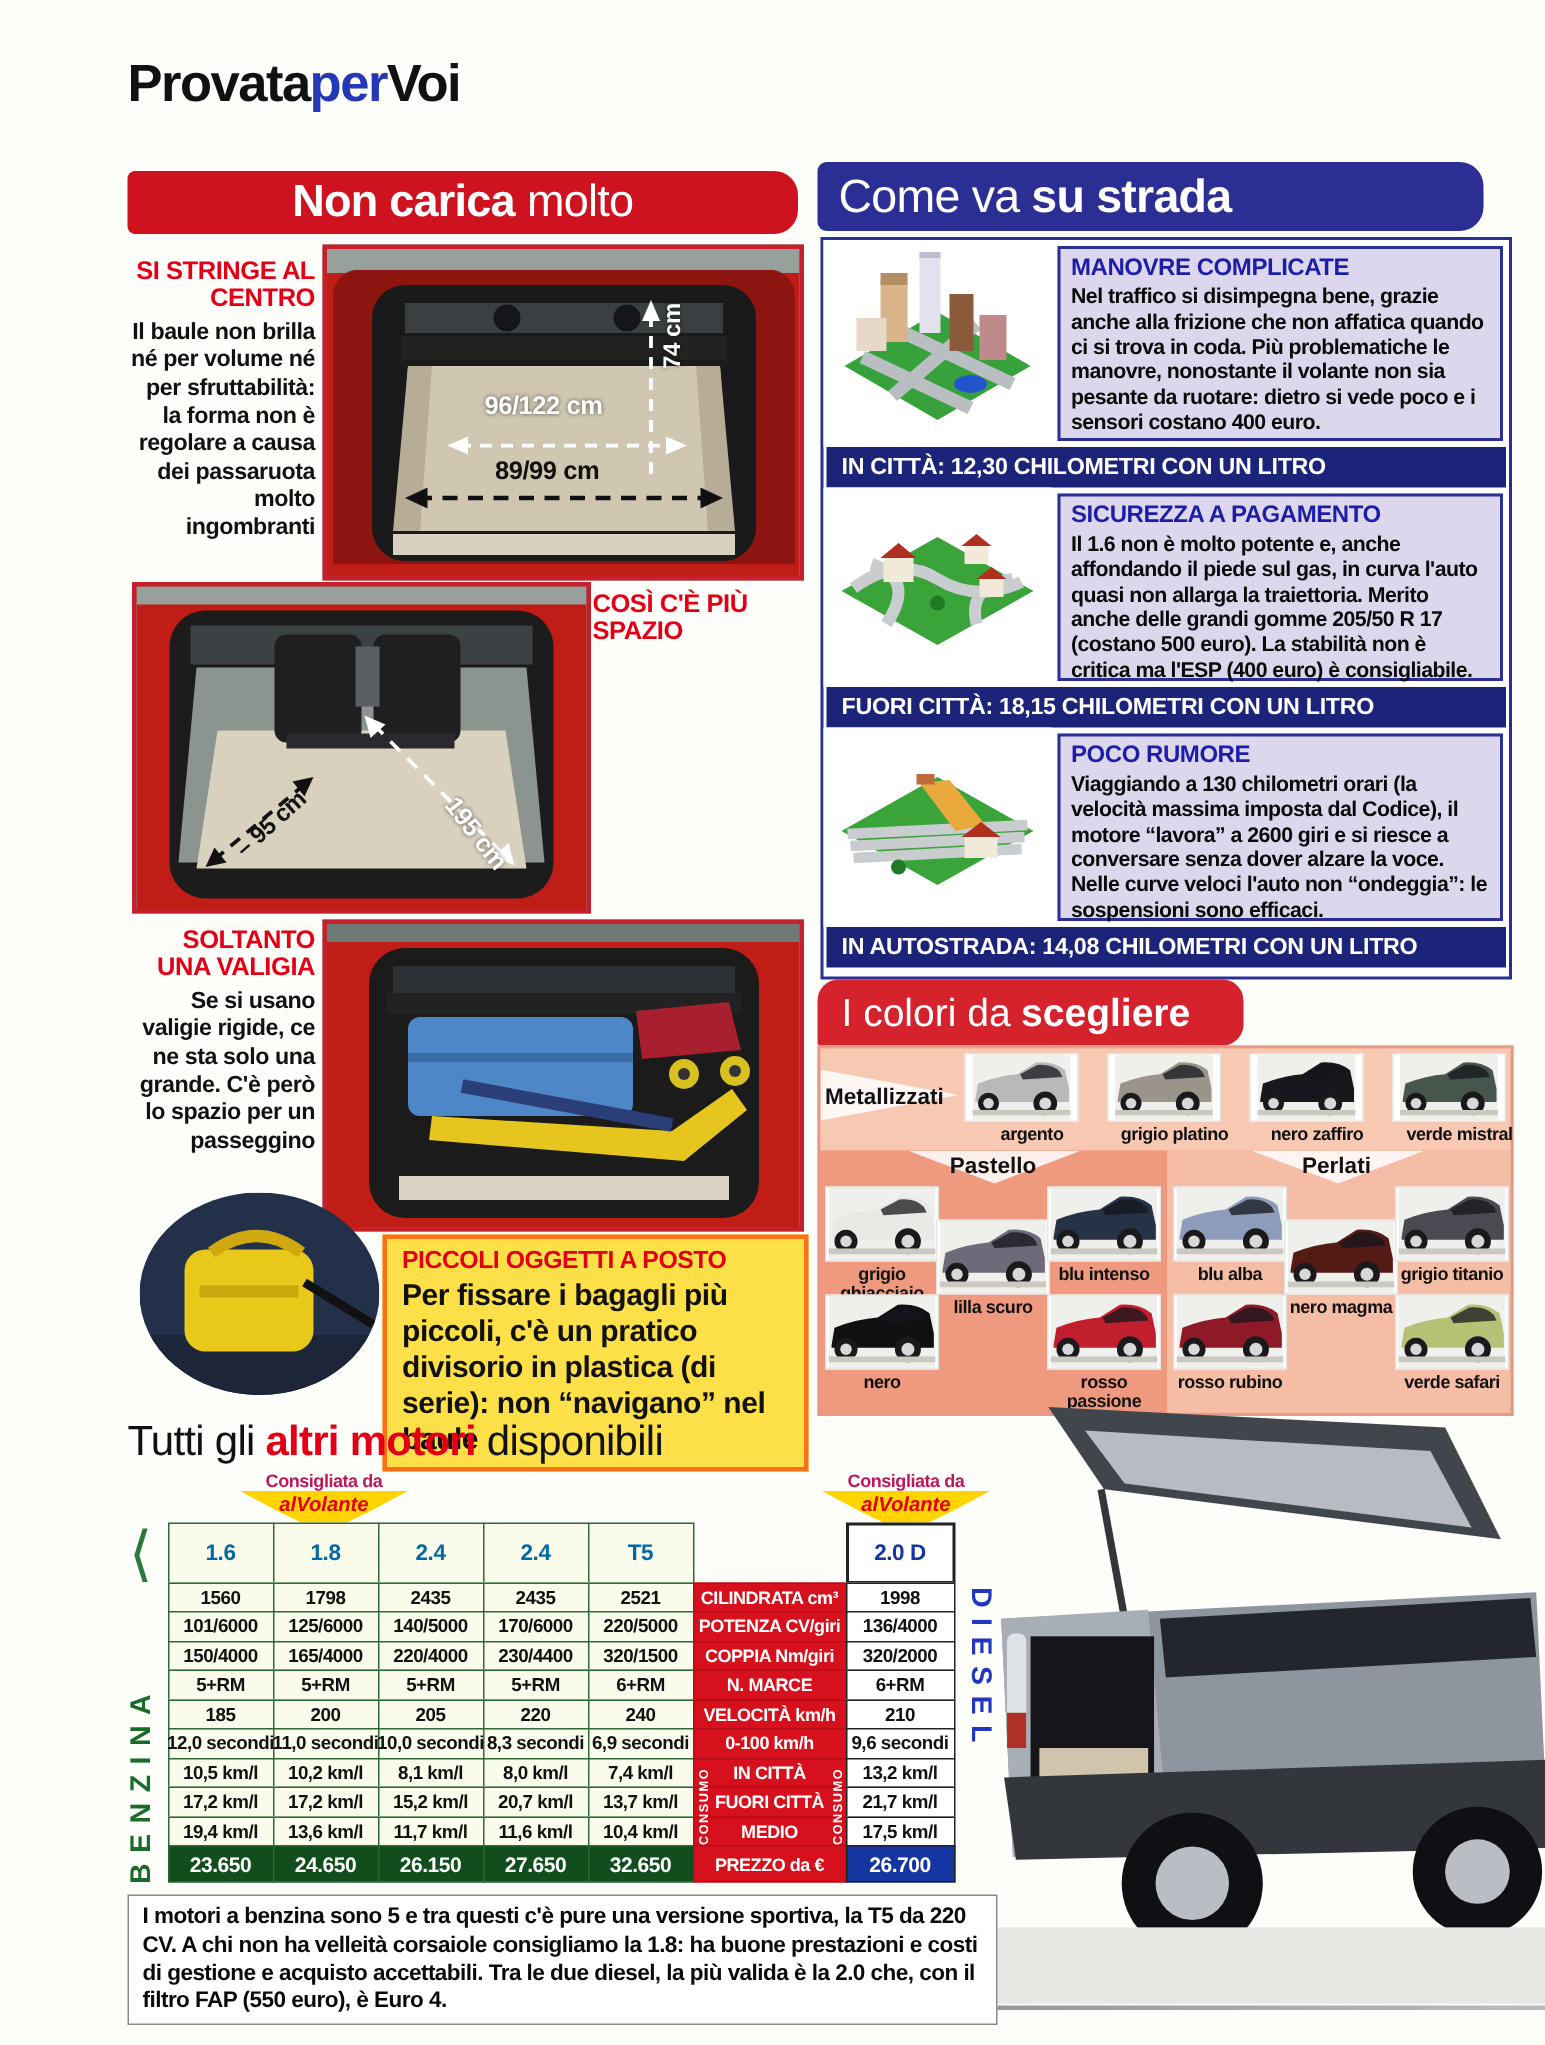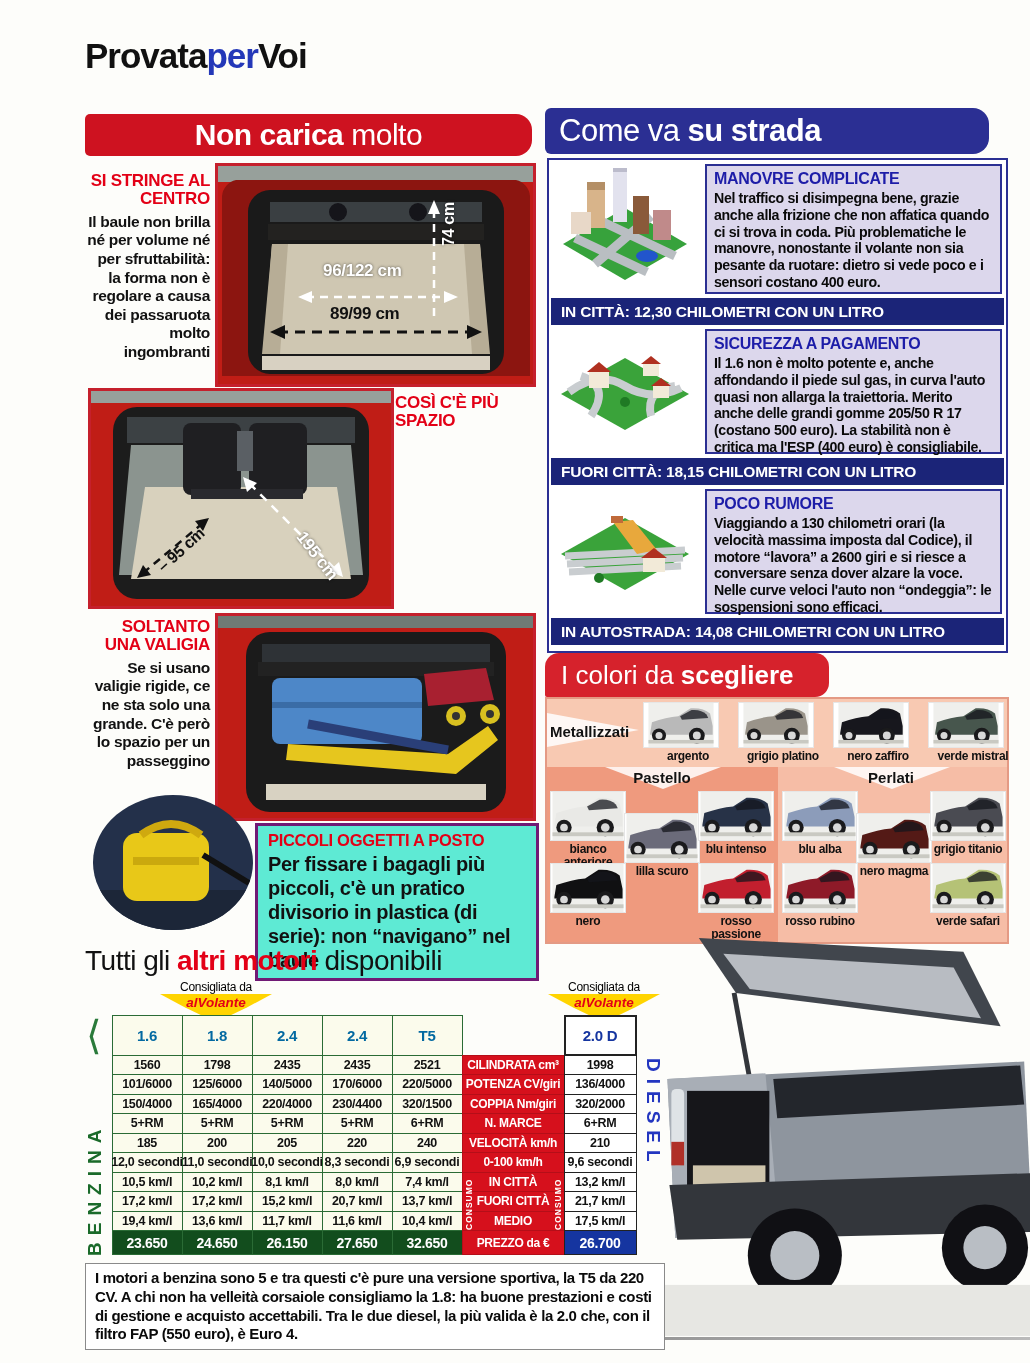--- a/index.html
+++ b/index.html
@@ -14,21 +14,21 @@
     display:flex;align-items:center;justify-content:center;font-size:30px;letter-spacing:-0.5px;}
   .titlebar-red b{font-weight:800;margin-right:8px;}
   .photo{border:3px solid #c5202c;overflow:hidden;background:#888;}
   .red-heading{color:#e30016;font-weight:800;font-size:17px;line-height:1.08;letter-spacing:-0.3px;}
   .body-text{color:#111;font-weight:700;font-size:15.5px;line-height:1.2;letter-spacing:-0.3px;}
   .t-right{text-align:right;}
   .meas{position:absolute;font-weight:800;letter-spacing:-0.3px;white-space:nowrap;}
   .meas.white{color:#fff;text-shadow:0 0 3px rgba(0,0,0,.6);}
   .meas.black{color:#111;}
   .circle-photo{border-radius:50%;overflow:hidden;}
-  .piccoli-box{border:3px solid #701a75;background:#5eead4;padding:6px 10px;}
+  .piccoli-box{border:3px solid #f97316;background:#fde047;padding:6px 10px;}
   
   .titlebar-blue{background:#2b2f93;color:#fff;border-radius:6px 16px 16px 6px;
     display:flex;align-items:center;font-size:31px;padding-left:14px;letter-spacing:-0.5px;}
   .titlebar-blue b{font-weight:800;margin-left:8px;}
   .road-box{border:2px solid #2b2f93;background:#fff;}
   .road-section{display:flex;border-bottom:0;}
   .road-ill{width:152px;display:flex;align-items:center;justify-content:center;background:#fff;}
   .road-text{flex:1;background:#dcd7ec;border:2px solid #2b2f93;margin:4px;padding:4px 7px;}
   .road-text h3{margin:0 0 2px 0;font-size:16px;font-weight:800;color:#1d1da8;letter-spacing:-0.3px;}
   .road-text p{margin:0;font-size:14.2px;font-weight:700;line-height:1.18;letter-spacing:-0.35px;color:#0a0a0a;}
@@ -42,21 +42,21 @@
   .swatch{position:absolute;}
   .swatch .car{display:block;border:1px solid #e6e6e6;background:#fff;}
   .swatch .lbl{display:block;text-align:center;font-size:12px;font-weight:700;color:#111;
     line-height:1.05;margin-top:2px;letter-spacing:-0.3px;}
   .group-header{position:absolute;font-size:15px;font-weight:800;color:#111;text-align:center;width:110px;}
   .wedge{position:absolute;background:#fff;opacity:.85;}
   
   .engines-title{font-size:28px;color:#111;letter-spacing:-0.5px;}
   .engines-title .red{color:#e30016;font-weight:800;}
   .badge{width:112px;text-align:center;}
-  .badge .l1{font-size:12px;font-weight:400;color:#000000;letter-spacing:-0.3px;}
+  .badge .l1{font-size:12px;font-weight:700;color:#be185d;letter-spacing:-0.3px;}
   .badge .l2{margin-top:0;background:#ffd400;color:#e30016;font-weight:800;font-style:italic;
     font-size:13.5px;clip-path:polygon(0 0,100% 0,78% 55%,58% 100%,42% 100%,22% 55%);padding:1px 0 8px 0;}
   #engine-table{display:grid;grid-template-columns:70px 70px 70px 70px 70px 102px 72px;
     grid-template-rows:40px repeat(9,19.5px) 24px;}
   .cell{display:flex;align-items:center;justify-content:center;font-size:12.5px;font-weight:700;
     color:#111;background:#fbfbec;border:1px solid #2a6b35;margin:-0.5px;letter-spacing:-0.3px;white-space:nowrap;}
   .cell.hdr{font-size:15px;font-weight:800;color:#0369a1;}
   .cell.lblcell{background:#d6101c;color:#fff;font-weight:800;font-size:12px;border:1px solid #b50e18;}
   .cell.dsl{background:#fff;border:1.5px solid #222;}
   .cell.dsl-hdr{background:#fff;border:2px solid #222;color:#1535a0;font-size:15px;font-weight:800;}
@@ -328,21 +328,21 @@
             <svg class="car" width="74" height="48" viewBox="0 0 74 50">
     <rect width="74" height="50" fill="#efefec"></rect>
     <path d="M2,34 L4,22 Q20,16 34,15 L48,6 Q62,5 70,12 L73,26 L73,36 L2,36 Z" fill="#e9e9e6"></path>
     <path d="M36,15 L49,8 Q60,7 66,13 L68,17 L38,19 Z" fill="rgba(20,22,28,0.75)"></path>
     <circle cx="55" cy="37" r="9" fill="#1a1a1c"></circle>
               <circle cx="55" cy="37" r="4.5" fill="#d8d8d8"></circle>
     <circle cx="12" cy="37" r="8" fill="#1a1a1c"></circle>
               <circle cx="12" cy="37" r="4" fill="#d8d8d8"></circle>
     <rect x="0" y="42" width="74" height="4" fill="#c9c9c2"></rect>
   </svg>
-            <span class="lbl">bianco anteriore</span>
+            <span class="lbl">grigio ghiacciaio</span>
           </div>
           <div class="swatch" style="left: 77px; top: 46px; width: 76px;">
             <svg class="car" width="74" height="48" viewBox="0 0 74 50">
     <rect width="74" height="50" fill="#efefec"></rect>
     <path d="M2,34 L4,22 Q20,16 34,15 L48,6 Q62,5 70,12 L73,26 L73,36 L2,36 Z" fill="#6b6b7a"></path>
     <path d="M36,15 L49,8 Q60,7 66,13 L68,17 L38,19 Z" fill="rgba(20,22,28,0.75)"></path>
     <circle cx="55" cy="37" r="9" fill="#1a1a1c"></circle>
               <circle cx="55" cy="37" r="4.5" fill="#d8d8d8"></circle>
     <circle cx="12" cy="37" r="8" fill="#1a1a1c"></circle>
               <circle cx="12" cy="37" r="4" fill="#d8d8d8"></circle>

